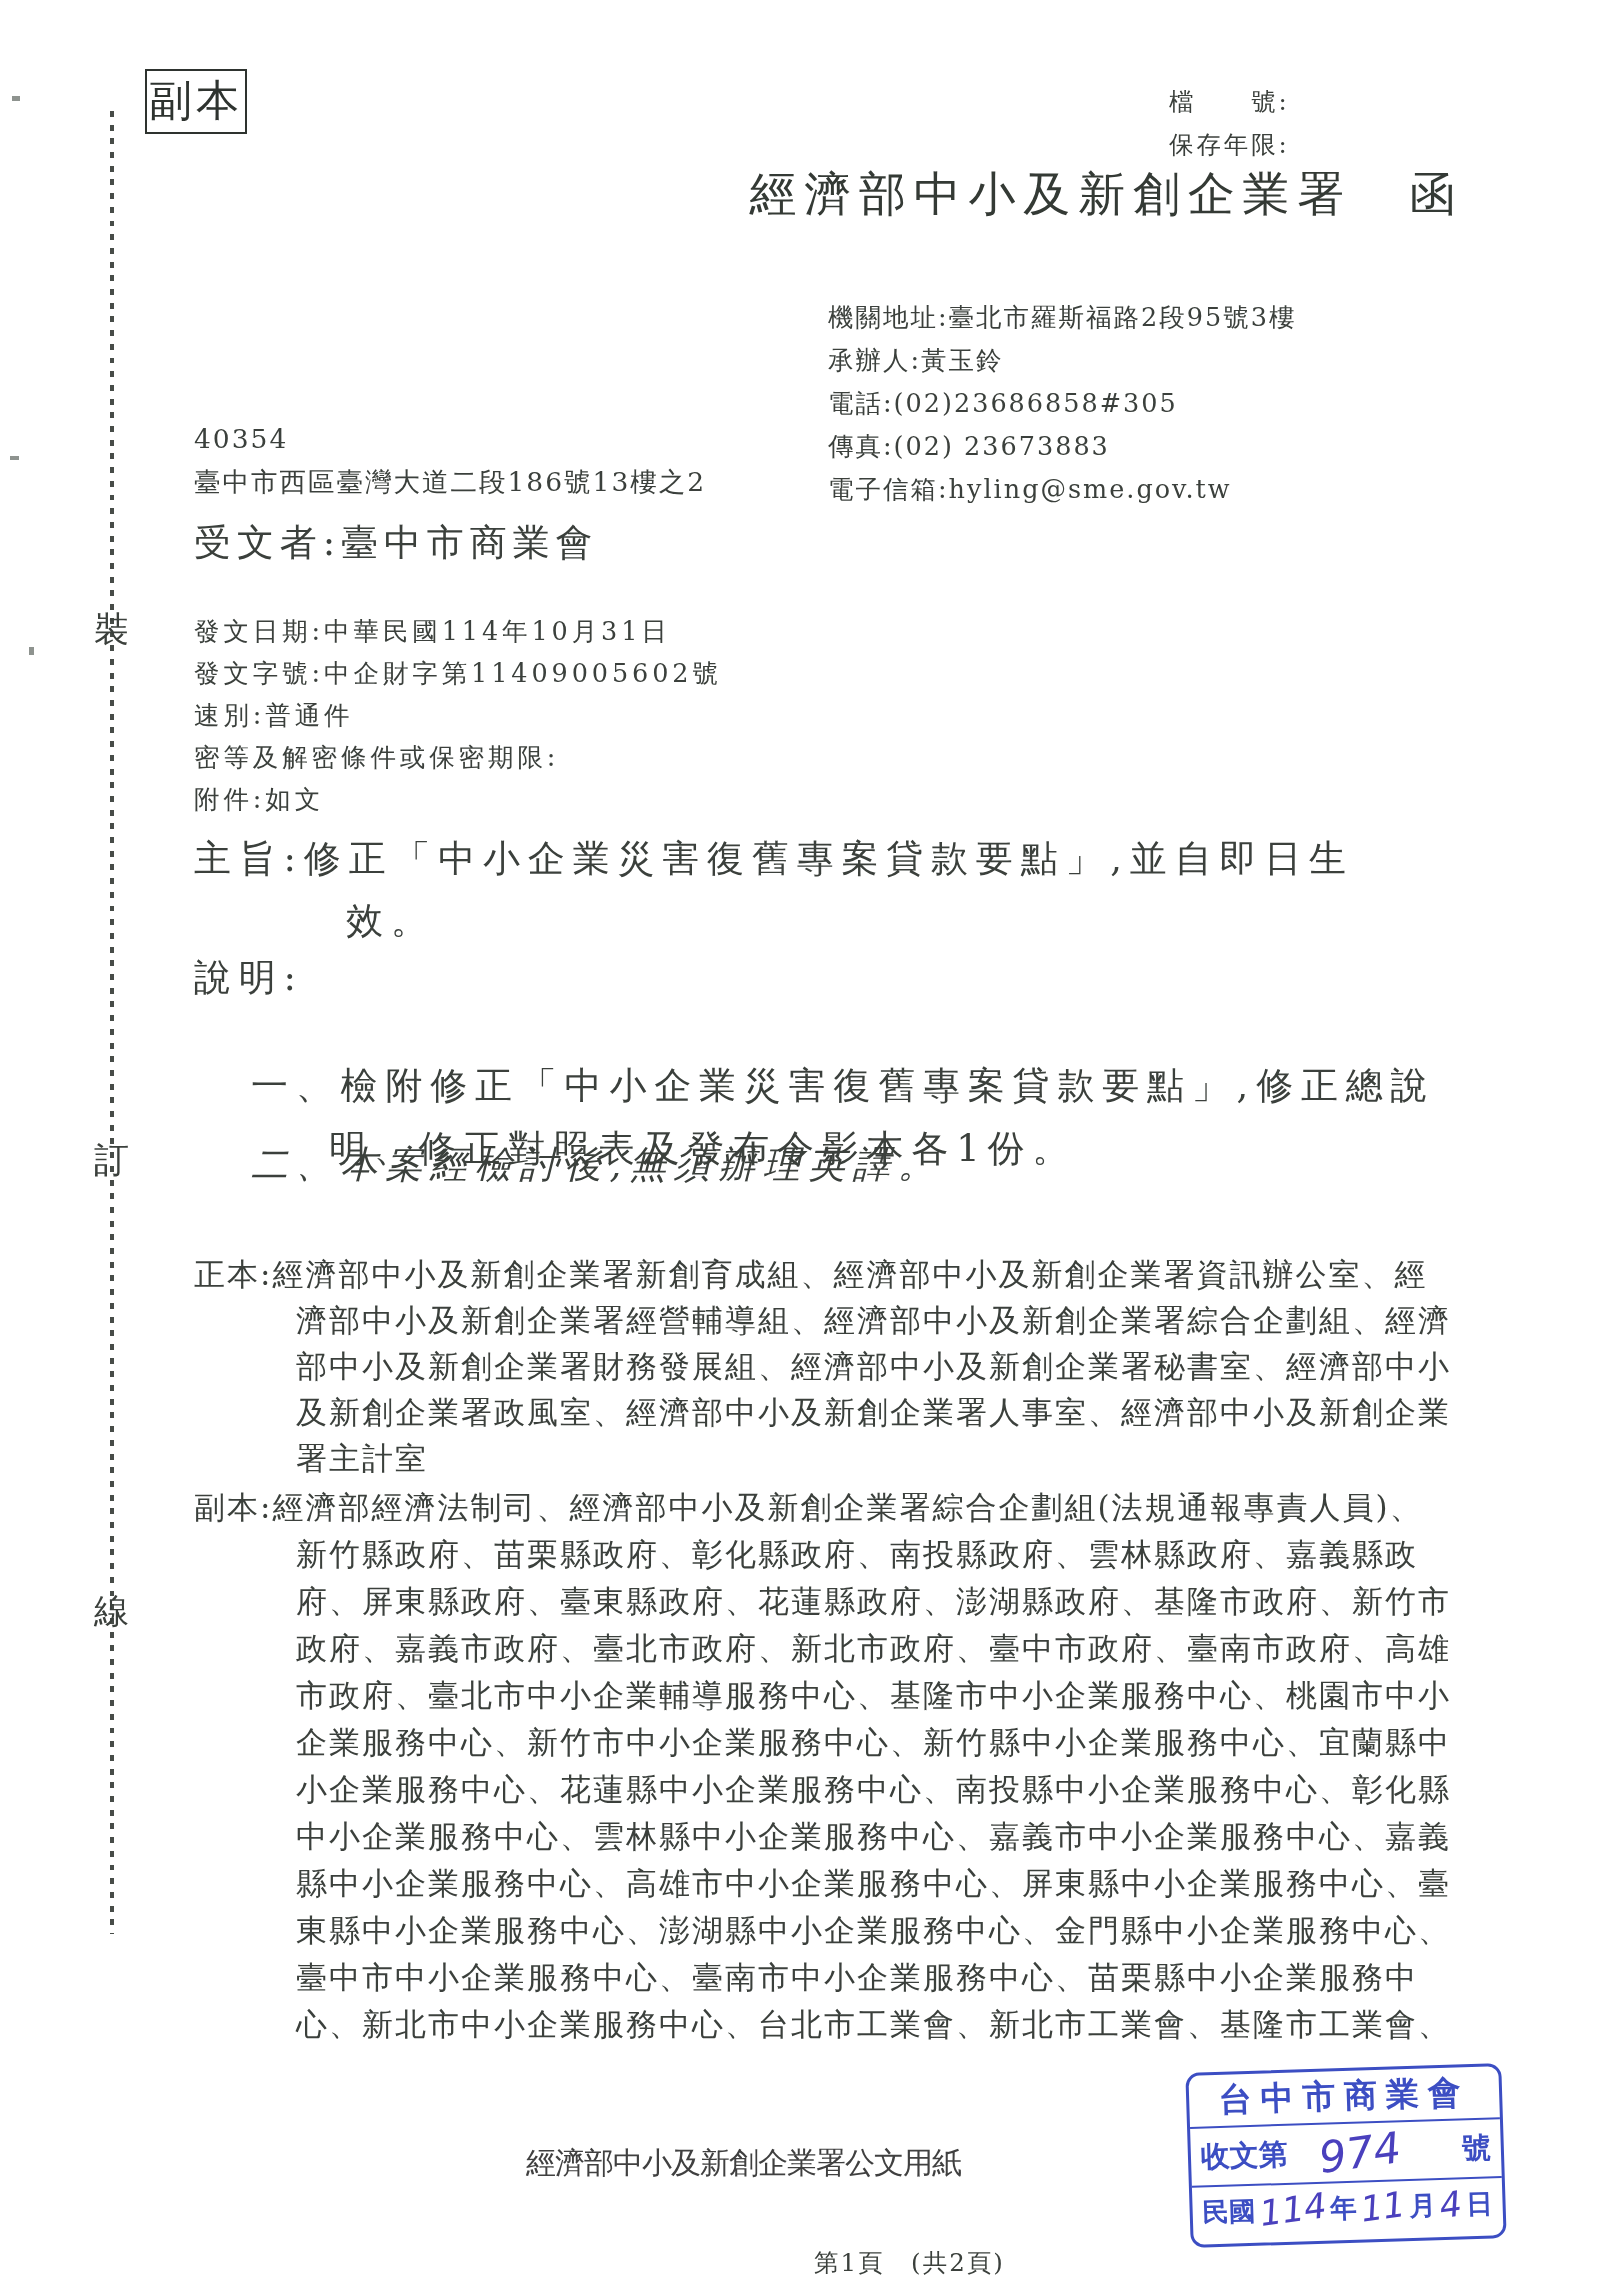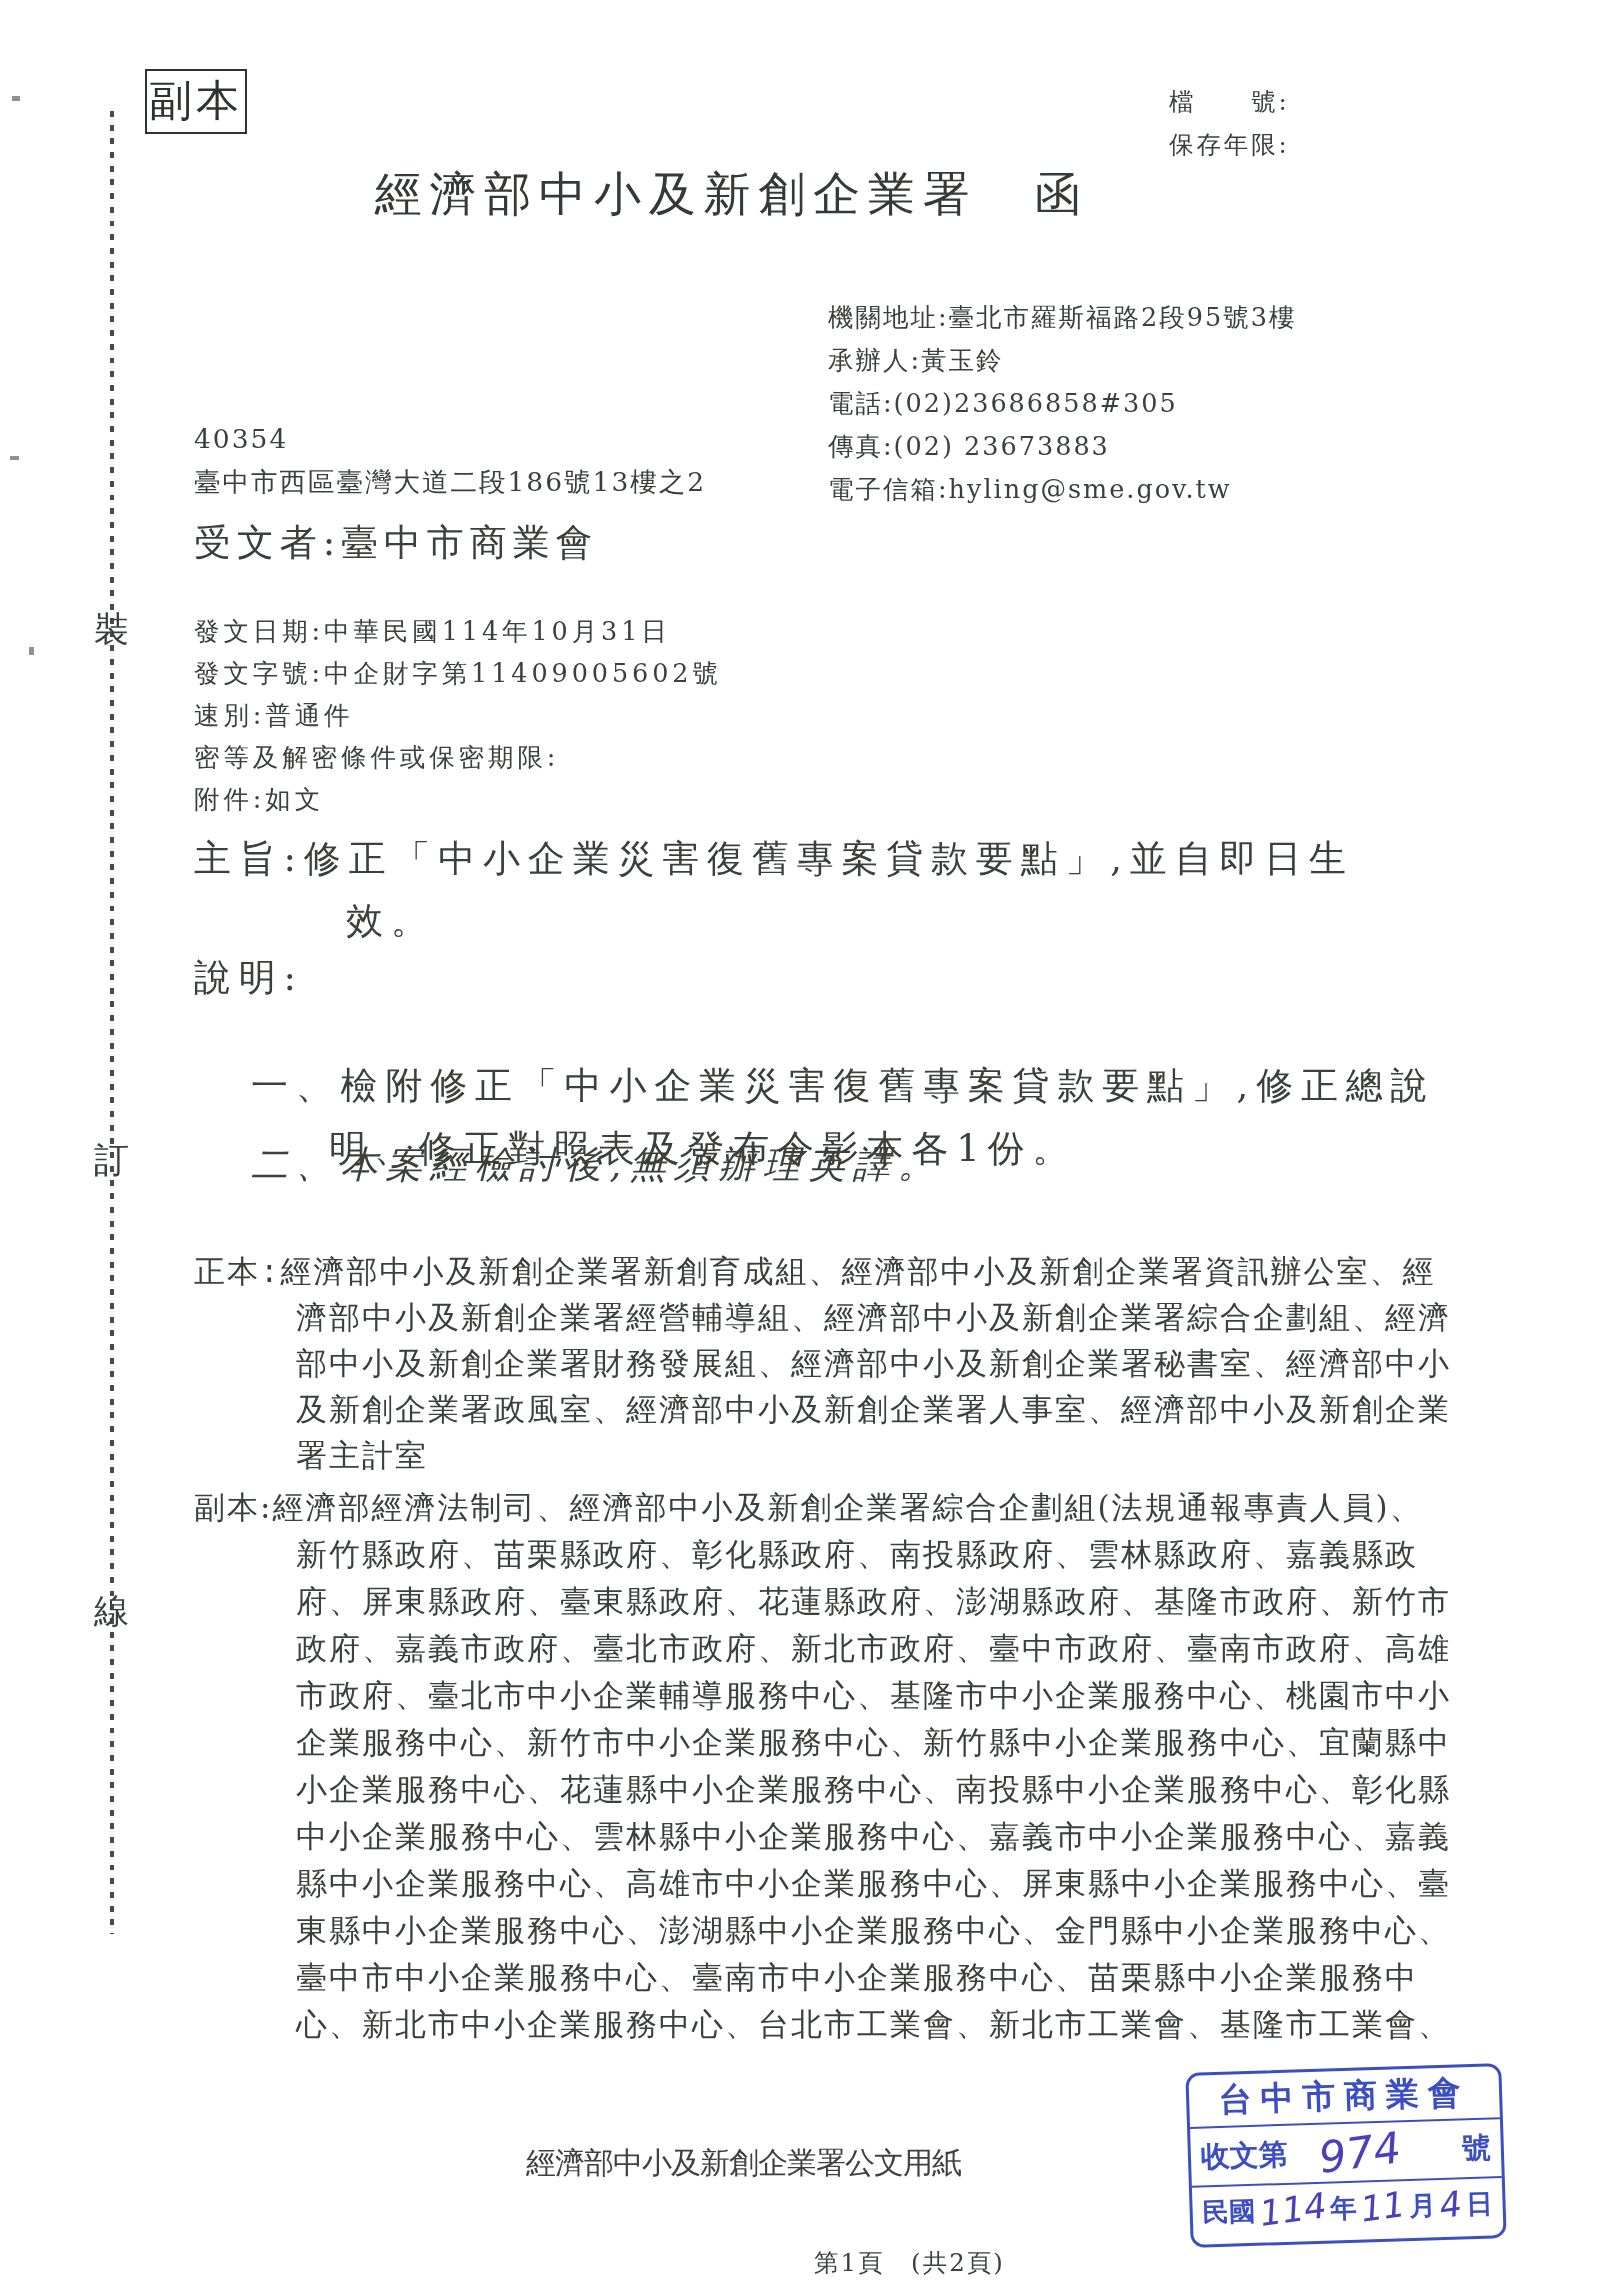--- a/index.html
+++ b/index.html
@@ -19,21 +19,21 @@
 
   
   .copy-box { position:absolute; left:145px; top:69px; width:98px; height:61px;
     border:2.9px solid #2e332f; font-size:43px; line-height:59px; text-align:center;
     letter-spacing:3.9px; color:#2e332f; }
 
   
   .file-block { position:absolute; left:1169px; top:80px; font-size:24.5px;
     line-height:43px; letter-spacing:2.9px; }
 
-  .doc-title { position:absolute; left:0; top:163px; width:1464px; text-align:center;
+  .doc-title { position:absolute; left:0; top:163px; width:1464px; text-align:right;
     font-size:47px; letter-spacing:7.8px; color:#343a35; }
   .title-gap { display:inline-block; width:57px; }
 
   .contact { position:absolute; left:828px; top:296px; font-size:25.5px;
     line-height:43px; letter-spacing:2px; }
 
   .zip { position:absolute; left:194px; top:423px; font-size:26.5px; letter-spacing:2px; }
   .raddr { position:absolute; left:194px; top:464px; font-size:26.5px; letter-spacing:2px; }
   .recipient { position:absolute; left:194px; top:518px; font-size:37px; letter-spacing:5.9px; }
 
@@ -45,21 +45,21 @@
   .subject .cont { margin-left:152px; }
 
   .explain-label { position:absolute; left:194px; top:953px; font-size:37px; letter-spacing:7.8px; }
 
   .item1 { position:absolute; left:251px; top:1054px; font-size:37px;
     line-height:63px; letter-spacing:7.8px; }
   .item1 .cont { margin-left:78px; }
   .item2 { position:absolute; left:251px; top:1140px; font-size:37px; letter-spacing:7.8px;font-style:italic; }
 
   .dist { position:absolute; left:194px; font-size:31px; letter-spacing:2px; }
-  .dist.zb { top:1251px; line-height:46px;font-family:Liberation Mono, monospace; }
+  .dist.zb { top:1251px; line-height:46px; }
   .dist.fb { top:1484px; line-height:47px; }
   .dist .cont { margin-left:102px; }
 
   .red-footer { position:absolute; left:526px; top:2143px; font-size:30px;
     font-weight:normal; letter-spacing:-1px; color:#404040; }
   .page-num { position:absolute; left:814px; top:2210px; font-size:24.5px; letter-spacing:2px;margin-top:36px; }
 
   
   .stamp { position:absolute; left:1188px; top:2068px; width:310px; height:169px;
     border:3.9px solid #3c4ec3; border-radius:13.7px; transform:rotate(-1.8deg);

